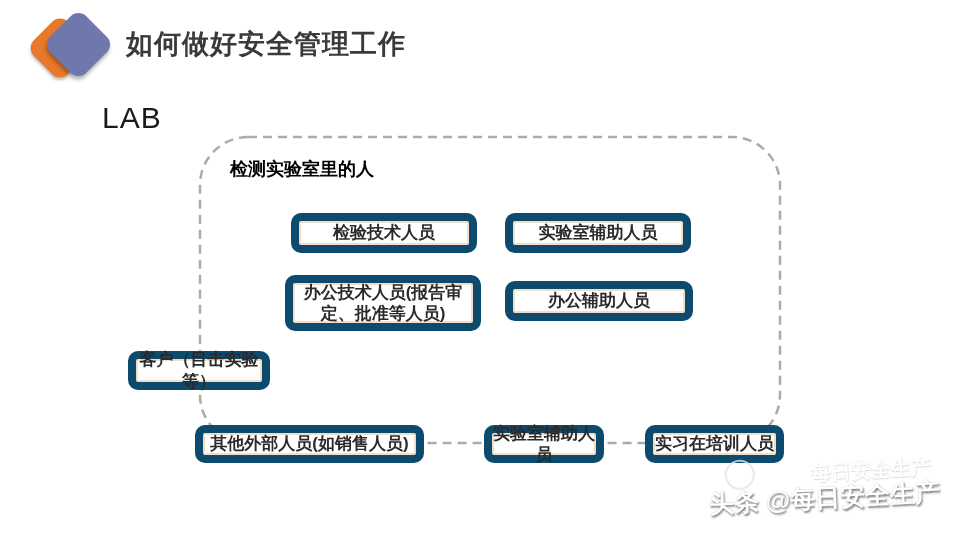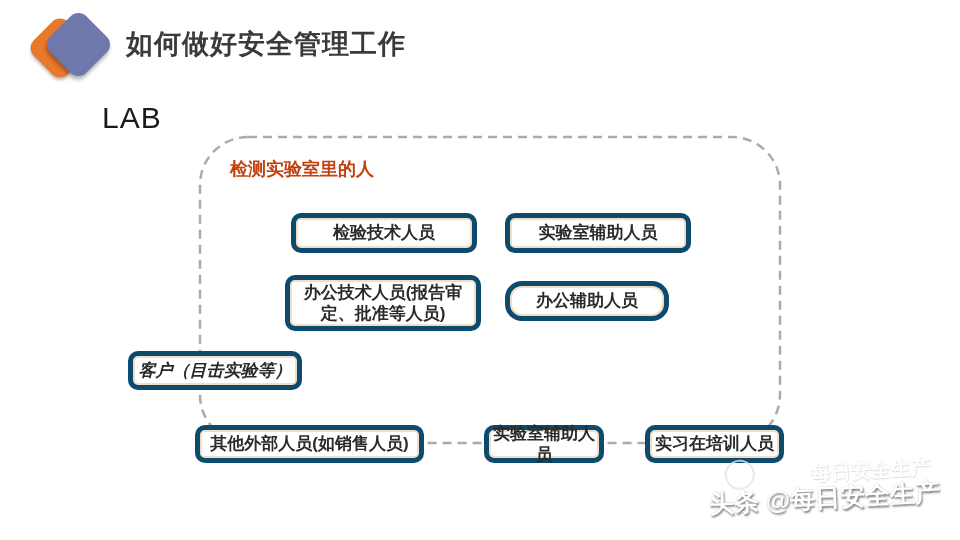--- a/index.html
+++ b/index.html
@@ -10,33 +10,33 @@
   
   .logo{position:absolute;left:0;top:0;width:130px;height:95px;}
   .diamond{position:absolute;border-radius:11px;}
   .diamond.orange{left:36px;top:24px;width:48px;height:48px;background:#e8782a;transform:rotate(45deg);box-shadow:2px 2px 3px rgba(0,0,0,.25);}
   .diamond.purple{left:53px;top:19px;width:51px;height:51px;background:#6f78ad;transform:rotate(45deg);box-shadow:2px 3px 4px rgba(0,0,0,.3);}
   
   .title{position:absolute;left:126px;top:26px;font-size:27px;font-weight:bold;color:#3a3a3a;letter-spacing:1px;white-space:nowrap;}
   .lab{position:absolute;left:102px;top:101px;font-size:30px;color:#1a1a1a;letter-spacing:1px;}
   
   .frame-svg{position:absolute;left:0;top:0;width:960px;height:540px;}
-  .group-label{position:absolute;left:230px;top:157px;font-size:18px;font-weight:bold;color:#c2410c;white-space:nowrap;}
+  .group-label{position:absolute;left:230px;top:157px;font-size:18px;font-weight:bold;color:#000000;white-space:nowrap;}
   
   .obox{
-    position:absolute;background:#ffffff;border:5px solid #0c4a6e;border-radius:10px;
+    position:absolute;background:#ffffff;border:8px solid #0c4a6e;border-radius:10px;
     box-shadow:inset 0 0 0 2px #f3ddc3;
     display:flex;align-items:center;justify-content:center;text-align:center;
     font-size:17px;font-weight:bold;color:#2a2a2a;line-height:1.25;box-sizing:border-box;
   }
   .b1{left:291px;top:213px;width:186px;height:40px;}
   .b2{left:505px;top:213px;width:186px;height:40px;}
   .b3{left:285px;top:275px;width:196px;height:56px;padding:3px 10px;}
-  .b4{left:505px;top:281px;width:164px;height:40px;border-radius:17px;}
-  .b5{left:128px;top:351px;width:174px;height:39px;font-style:italic;}
+  .b4{left:505px;top:281px;width:188px;height:40px;}
+  .b5{left:128px;top:351px;width:142px;height:39px;}
   .b6{left:195px;top:425px;width:229px;height:38px;}
   .b7{left:484px;top:425px;width:120px;height:38px;}
   .b8{left:645px;top:425px;width:139px;height:38px;}
   
   .wm{position:absolute;right:18px;bottom:10px;width:260px;height:70px;transform:rotate(-3deg);}
   .wm-ghost{position:absolute;right:10px;top:0;font-size:20px;font-weight:bold;color:#ffffff;text-shadow:0 1px 1px #d6d6d6,1px 0 1px #e3e3e3;opacity:.85;white-space:nowrap;}
   .wm-circle{position:absolute;right:186px;top:-4px;width:26px;height:26px;border-radius:50%;border:2px solid #e4e4e4;opacity:.8;}
   .wm-main{position:absolute;right:2px;top:22px;font-size:25px;font-weight:bold;color:#ffffff;
     text-shadow:1px 2px 2px rgba(110,110,110,.85),0 0 1px rgba(150,150,150,.6);white-space:nowrap;}
 </style>

